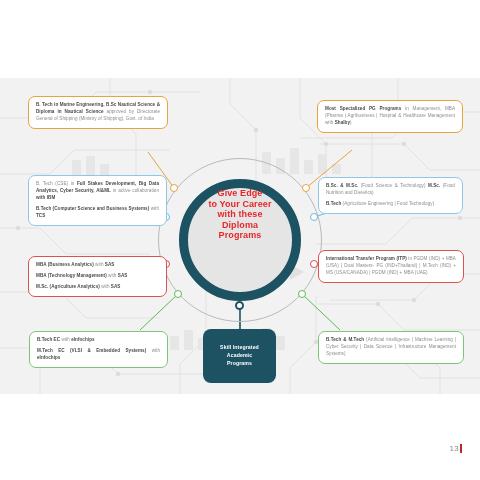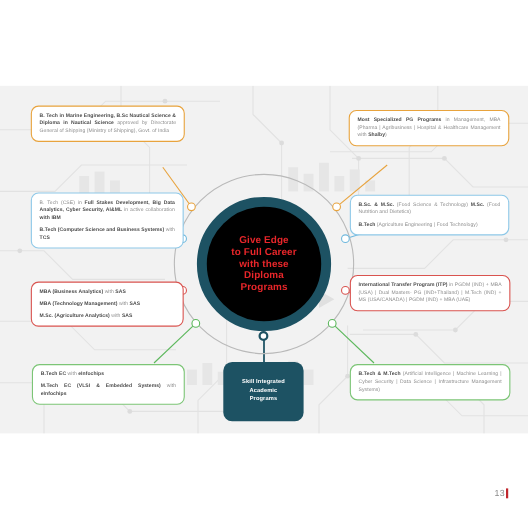--- a/index.html
+++ b/index.html
@@ -48,23 +48,23 @@
   #box-ec       {left:29px; top:331px;width:139px;}
   #box-aiml     {left:318px;top:331px;width:146px;}
 
   
   .dashring{
     position:absolute;left:158px;top:158px;width:164px;height:164px;
     border-radius:50%;border:1.2px solid #b9b9b9;box-sizing:border-box;
   }
   .hub{
     position:absolute;left:179px;top:179px;width:122px;height:122px;
-    border-radius:50%;background:#000000;
+    border-radius:50%;background:#e5e5e5;
     border:9px solid #1d5263;box-sizing:border-box;
-    display:flex;align-items:center;justify-content:center;
+    display:flex;justify-content:center;
   }
   .hub-text{
     color:#e8262a;font-weight:bold;font-size:9px;line-height:1.18;
     text-align:center;letter-spacing:.1px;
   }
 
   
   .node{
     position:absolute;width:8px;height:8px;border-radius:50%;
     background:#ffffff;box-sizing:border-box;border:1.5px solid #999;
@@ -175,21 +175,21 @@
       <line x1="302" y1="294" x2="340" y2="330" stroke="#5cb85c"></line>
       <line x1="240" y1="306" x2="240" y2="330" stroke="#1d5263" stroke-width="1.6"></line>
     </g>
   </svg>
 
   <div class="dashring"></div>
 
   <div class="hub">
     <div class="hub-text">
       <span>Give Edge</span><br>
-      <span>to Full Career</span><br>
+      <span>to Your Career</span><br>
       <span>with these</span><br>
       <span>Diploma</span><br>
       <span>Programs</span>
     </div>
   </div>
 
   <div class="node n-orange" style="left:170px;top:184px;"></div>
   <div class="node n-orange" style="left:302px;top:184px;"></div>
   <div class="node n-blue" style="left:162px;top:213px;"></div>
   <div class="node n-blue" style="left:310px;top:213px;"></div>

